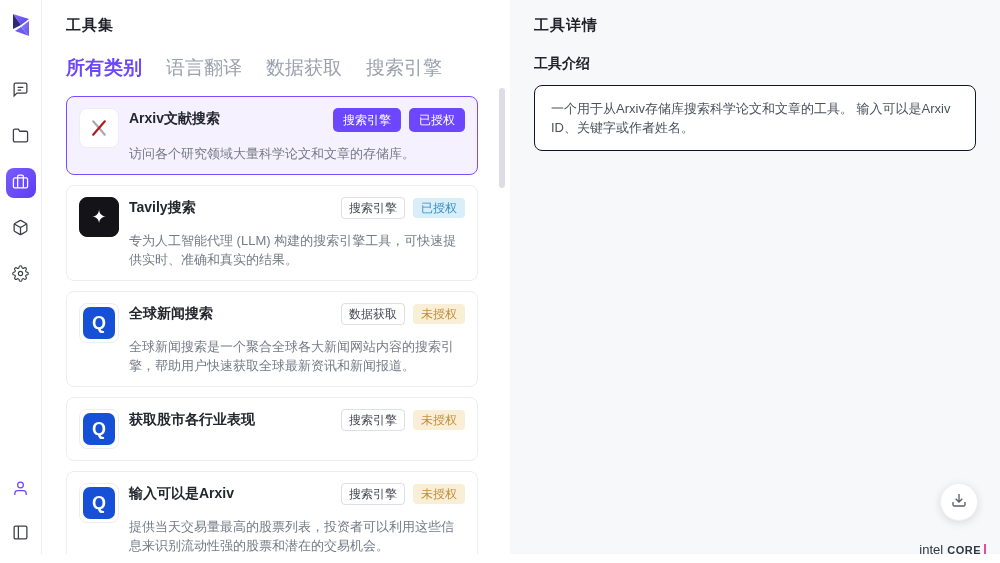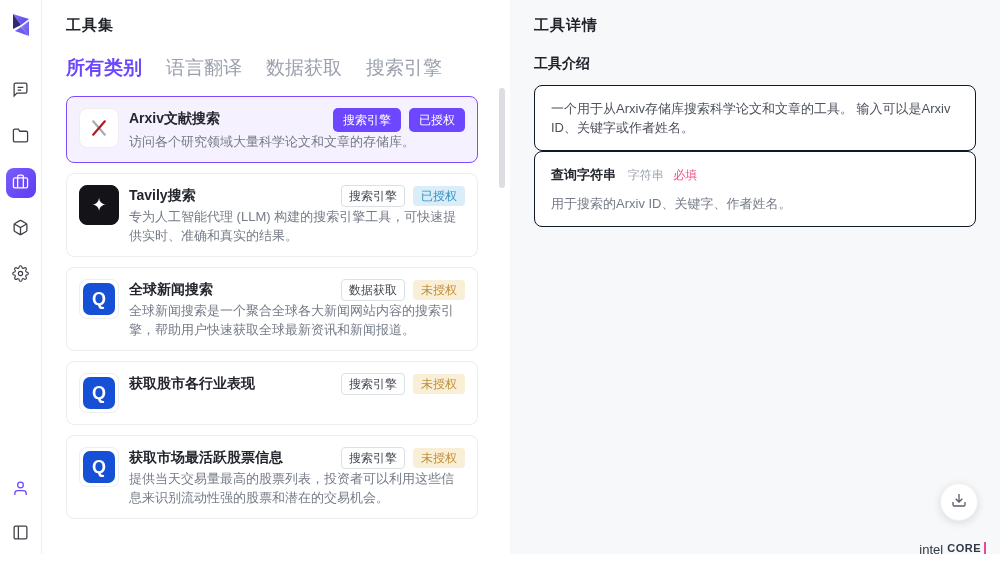--- a/index.html
+++ b/index.html
@@ -36,41 +36,41 @@
     font-weight:bold; font-size:18px; display:flex; align-items:center; justify-content:center; }
   .card-body { flex:1; min-width:0; }
   .card-head { display:flex; align-items:flex-start; }
   .card-title { font-size:14px; font-weight:bold; color:#23262d; line-height:20px; }
   .tags { margin-left:auto; display:flex; gap:8px; align-items:center; }
   .tag { font-size:12px; line-height:1; padding:4px 8px; border-radius:4px; white-space:nowrap; }
   .tag.solid { background:#6C47FF; color:#fff; padding:6px 10px; border-radius:5px; }
   .tag.outline { border:1px solid #dcdfe4; background:#fff; color:#454a54; padding:4px 7px; }
   .tag.auth { background:#d9eef9; color:#3a8fc0; }
   .tag.unauth { background:#f9efd7; color:#c08f3a; }
-  .card-desc { font-size:13px; color:#757b87; line-height:19px; margin-top:0; }
+  .card-desc { font-size:13px; color:#757b87; line-height:19px; margin-top:12px; }
   .scrollbar { position:absolute; top:88px; right:5px; width:6px; height:455px; }
   .scroll-thumb { width:6px; height:100px; border-radius:3px; background:#dddde3; }
 
   
   .detail-panel { flex:1; background:#f7f8fa; padding:16px 24px; position:relative; }
   .detail-title { font-size:15px; font-weight:bold; letter-spacing:1px; }
   .section-heading { font-size:14px; font-weight:bold; margin:20px 0 12px; }
   .detail-card { background:#fff; border:1px solid #0f172a; border-radius:8px; padding:13px 16px;
     font-size:13px; color:#4c515b; line-height:19px; }
   .param-name { font-size:13px; font-weight:bold; color:#23262d; }
   .param-type { font-size:12px; color:#9aa1ad; margin-left:8px; }
   .param-required { font-size:12px; color:#f0557f; margin-left:6px; }
   .param-desc { margin-top:9px; font-size:13px; color:#757b87; }
 
   
   .download-fab { position:absolute; right:22px; bottom:42px; width:38px; height:38px; border-radius:50%;
     background:#fff; box-shadow:0 2px 8px rgba(0,0,0,.12); display:flex; align-items:center;
     justify-content:center; color:#5a5f68; cursor:pointer; border:1px solid #f0f0f2; }
   .download-fab svg { width:16px; height:16px; }
-  .intel-badge { position:absolute; right:14px; bottom:6px; display:flex; align-items:flex-start; gap:4px;
+  .intel-badge { position:absolute; right:14px; bottom:6px; display:flex; align-items:center; gap:4px;
     color:#2e3744; }
   .intel-name { font-size:13px; }
   .intel-sub { font-size:11px; font-weight:bold; letter-spacing:.5px; border-right:2px solid #ec4899;
     padding-right:3px; }
   .bottom-strip { position:absolute; left:0; bottom:0; width:1000px; height:9px; background:#fff; }
 </style>
 </head>
 <body>
 
 <div class="app">
@@ -228,21 +228,21 @@
           </div>
         </div>
       </div>
 
       <div class="card">
         <div class="card-icon">
           <span class="blue-glyph">Q</span>
         </div>
         <div class="card-body">
           <div class="card-head">
-            <span class="card-title">获取市场最活跃股票信息</span>
+            <span class="card-title">输入可以是Arxiv</span>
             <span class="tags">
               <span class="tag outline">搜索引擎</span>
               <span class="tag unauth">未授权</span>
             </span>
           </div>
           <div class="card-desc">提供当天交易量最高的股票列表，投资者可以利用这些信息来识别流动性强的股票和潜在的交易机会。</div>
         </div>
       </div>
 
     </div>
@@ -253,28 +253,20 @@
   </div>
 
   <div class="detail-panel">
     <div class="detail-title">工具详情</div>
 
     <div class="section-heading">工具介绍</div>
     <div class="detail-card">
       <span>一个用于从Arxiv存储库搜索科学论文和文章的工具。 输入可以是Arxiv ID、关键字或作者姓名。</span>
     </div>
 
-    <div class="detail-card">
-      <div>
-        <span class="param-name">查询字符串</span>
-        <span class="param-type">字符串</span>
-        <span class="param-required">必填</span>
-      </div>
-      <div class="param-desc">用于搜索的Arxiv ID、关键字、作者姓名。</div>
-    </div>
 
     <div class="download-fab">
       <span>
         <svg viewBox="0 0 24 24" fill="none" stroke="currentColor" stroke-width="2" width="16" height="16">
           <path d="M21 15v4a2 2 0 0 1-2 2H5a2 2 0 0 1-2-2v-4"></path>
           <path d="M7 10l5 5 5-5M12 15V3"></path>
         </svg>
       </span>
     </div>
 

